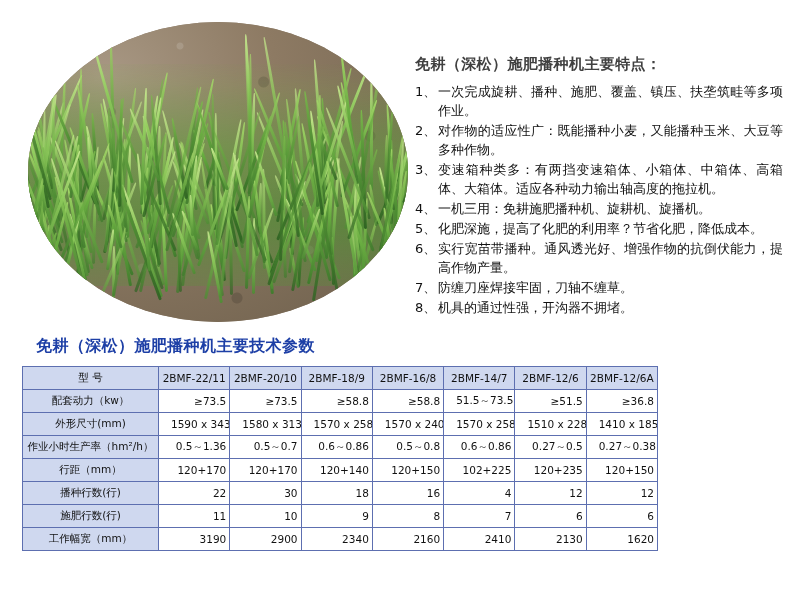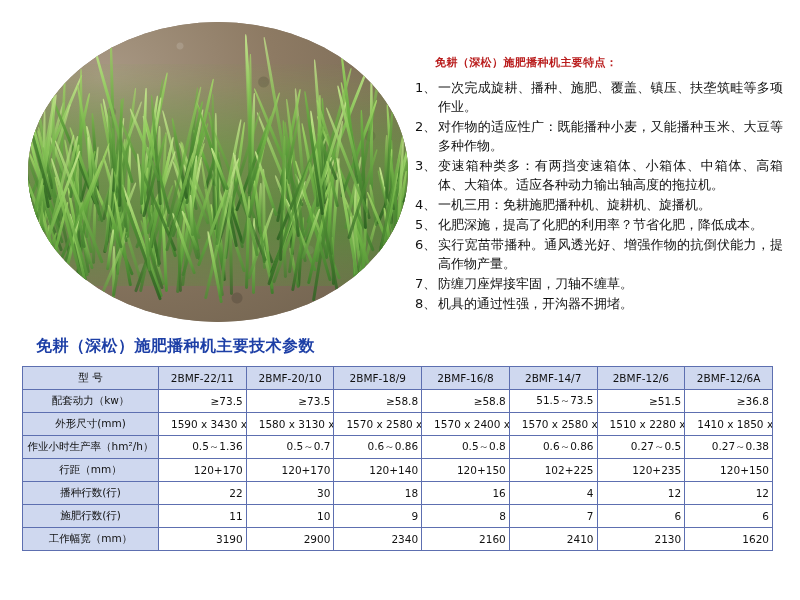--- a/index.html
+++ b/index.html
@@ -83,26 +83,25 @@
   .blade.dark  { background: linear-gradient(to top, #2f6322 0%, #4f8f33 60%, #7bb84c 100%); }
 
   
   #features {
     position: absolute;
     left: 415px;
     top: 55px;
     width: 368px;
   }
   #features-title {
-    color: #b91c1c;
+    color: #404040;
     font-weight: bold;
-    font-size: 11px;
+    font-size: 15px;
     letter-spacing: .4px;
     margin-bottom: 8px;
-    margin-left: 20px;
   }
   .feature-row {
     display: flex;
     align-items: flex-start;
     font-size: 13px;
     line-height: 19px;
     color: #111111;
     margin-bottom: 1px;
   }
   .feature-num {
@@ -126,21 +125,21 @@
     letter-spacing: .4px;
   }
   #spec-table-wrap {
     position: absolute;
     left: 22px;
     top: 366px;
     width: 756px;
   }
   table {
     border-collapse: collapse;
-    width: 751px;
+    width: 636px;
     table-layout: fixed;
     border-radius: 14px;
   }
   th, td {
     border: 1px solid #5d6fb0;
     font-size: 10.5px;
     color: #111111;
     height: 22px;
     padding: 0 3px;
     text-align: center;

